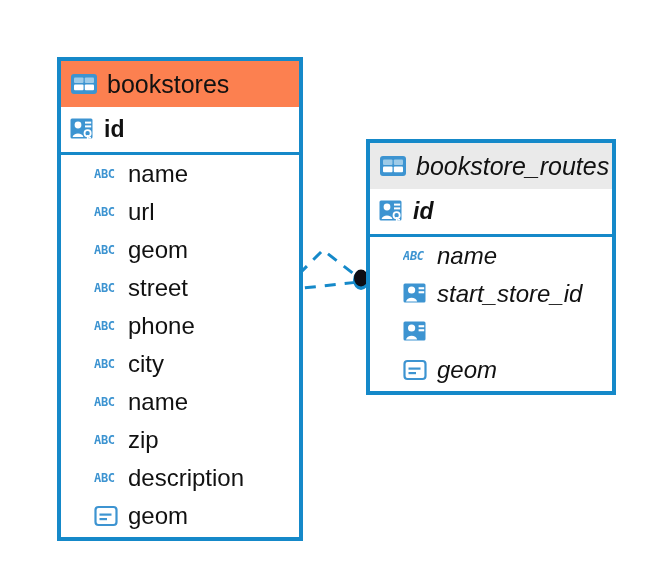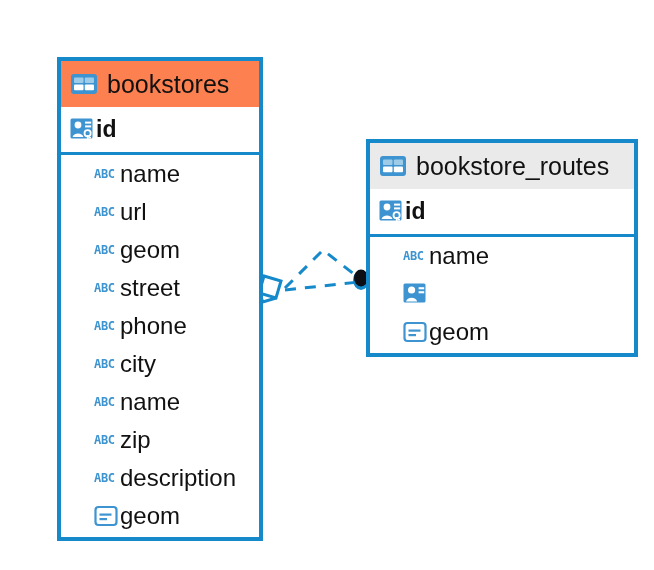--- a/index.html
+++ b/index.html
@@ -49,21 +49,21 @@
   }
   .field-section {
     padding-bottom: 2px;
     padding-left: 24px;
   }
 
   .field-row {
     display: flex;
     align-items: center;
     box-sizing: border-box;
-    gap: 0;
+    gap: 8px;
     padding: 0 8px 0 9px;
   }
   .field-row.pk {
     height: 45px;
   }
   .field-row.normal {
     height: 38px;
   }
   .field-label {
     font-size: 24px;
@@ -111,21 +111,21 @@
       <path d="M 9 36 L 26 41 L 21 58 L 4 53 Z" fill="#ffffff" stroke="#1589c9" stroke-width="3" stroke-linejoin="miter"></path>
       <path d="M 21 58 L 8 62 L 4 53" fill="none" stroke="#1589c9" stroke-width="3" stroke-linejoin="miter"></path>
     </g>
 
     <g>
       <ellipse cx="106" cy="40" rx="8" ry="10" fill="#1589c9"></ellipse>
       <ellipse cx="106" cy="38" rx="7" ry="8.5" fill="#0d0d14"></ellipse>
     </g>
   </svg>
 
-  <div class="entity" id="entity-bookstores" style="left:57px; top:57px; width:206px;">
+  <div class="entity" id="entity-bookstores" style="left:57px; top:57px; width:246px;">
 
     <div class="entity-header accent-orange">
       <svg class="icon icon-table" viewBox="0 0 28 22">
         <rect x="1" y="1" width="26" height="20" rx="3" fill="#3d94d1"></rect>
         <rect x="4" y="4.5" width="9.5" height="5.5" rx="1" fill="#9ecbe8"></rect>
         <rect x="14.8" y="4.5" width="9.2" height="5.5" rx="1" fill="#9ecbe8"></rect>
         <rect x="4" y="11.5" width="9.5" height="5.8" rx="1" fill="#ffffff"></rect>
         <rect x="14.8" y="11.5" width="9.2" height="5.8" rx="1" fill="#ffffff"></rect>
       </svg>
       <span class="entity-title">bookstores</span>
@@ -217,21 +217,21 @@
           <rect x="1.5" y="3" width="21" height="18" rx="3" fill="#ffffff" stroke="#3d94d1" stroke-width="2.2"></rect>
           <rect x="5.5" y="9.5" width="12" height="2.2" fill="#3d94d1"></rect>
           <rect x="5.5" y="14" width="7.5" height="2.2" fill="#3d94d1"></rect>
         </svg>
         <span class="field-label">geom</span>
       </div>
 
     </div>
   </div>
 
-  <div class="entity" id="entity-bookstore-routes" style="left:366px; top:139px; width:272px;">
+  <div class="entity" id="entity-bookstore-routes" style="left:366px; top:139px; width:250px;font-style:italic;">
 
     <div class="entity-header accent-grey">
       <svg class="icon icon-table" viewBox="0 0 28 22">
         <rect x="1" y="1" width="26" height="20" rx="3" fill="#3d94d1"></rect>
         <rect x="4" y="4.5" width="9.5" height="5.5" rx="1" fill="#9ecbe8"></rect>
         <rect x="14.8" y="4.5" width="9.2" height="5.5" rx="1" fill="#9ecbe8"></rect>
         <rect x="4" y="11.5" width="9.5" height="5.8" rx="1" fill="#ffffff"></rect>
         <rect x="14.8" y="11.5" width="9.2" height="5.8" rx="1" fill="#ffffff"></rect>
       </svg>
       <span class="entity-title">bookstore_routes</span>
@@ -255,29 +255,39 @@
 
     <div class="field-section">
 
       <div class="field-row normal">
         <svg class="icon icon-abc" viewBox="0 0 26 20">
           <text x="0" y="14" font-family="'DejaVu Sans Mono', monospace" font-size="12" font-weight="bold" fill="#3d94d1" letter-spacing="-0.3">ABC</text>
         </svg>
         <span class="field-label">name</span>
       </div>
 
-
       <div class="field-row normal">
         <svg class="icon icon-badge" viewBox="0 0 26 24">
           <rect x="0.5" y="1.5" width="22" height="19" rx="1.5" fill="#3d94d1"></rect>
           <circle cx="8.6" cy="8" r="3.6" fill="#ffffff"></circle>
           <path d="M 3 19.5 C 3.8 14.4 13.4 14.4 14.2 19.5 Z" fill="#ffffff"></path>
           <rect x="15.6" y="5.2" width="5.6" height="2.1" fill="#ffffff"></rect>
           <rect x="15.6" y="9.2" width="5.6" height="2.1" fill="#ffffff"></rect>
         </svg>
+        <span class="field-label">start_store_id</span>
+      </div>
+
+      <div class="field-row normal">
+        <svg class="icon icon-badge" viewBox="0 0 26 24">
+          <rect x="0.5" y="1.5" width="22" height="19" rx="1.5" fill="#3d94d1"></rect>
+          <circle cx="8.6" cy="8" r="3.6" fill="#ffffff"></circle>
+          <path d="M 3 19.5 C 3.8 14.4 13.4 14.4 14.2 19.5 Z" fill="#ffffff"></path>
+          <rect x="15.6" y="5.2" width="5.6" height="2.1" fill="#ffffff"></rect>
+          <rect x="15.6" y="9.2" width="5.6" height="2.1" fill="#ffffff"></rect>
+        </svg>
       </div>
 
       <div class="field-row normal">
         <svg class="icon icon-geom" viewBox="0 0 26 24">
           <rect x="1.5" y="3" width="21" height="18" rx="3" fill="#ffffff" stroke="#3d94d1" stroke-width="2.2"></rect>
           <rect x="5.5" y="9.5" width="12" height="2.2" fill="#3d94d1"></rect>
           <rect x="5.5" y="14" width="7.5" height="2.2" fill="#3d94d1"></rect>
         </svg>
         <span class="field-label">geom</span>
       </div>

